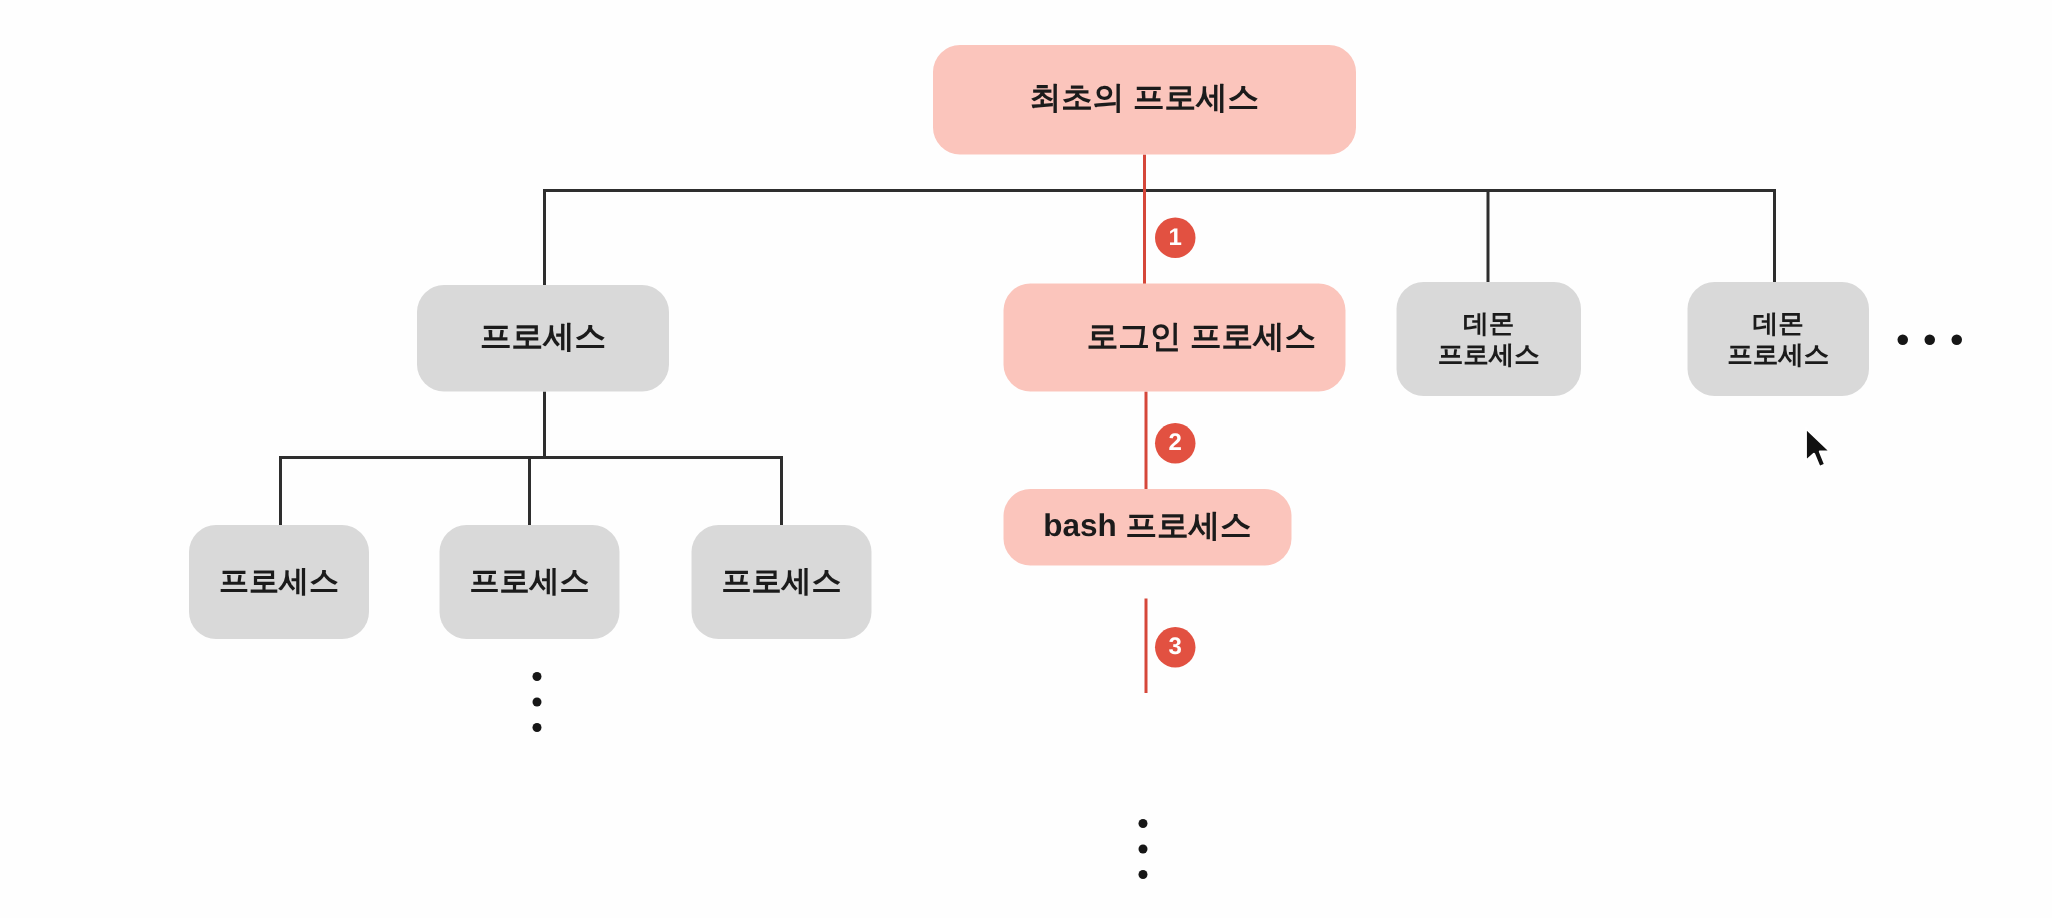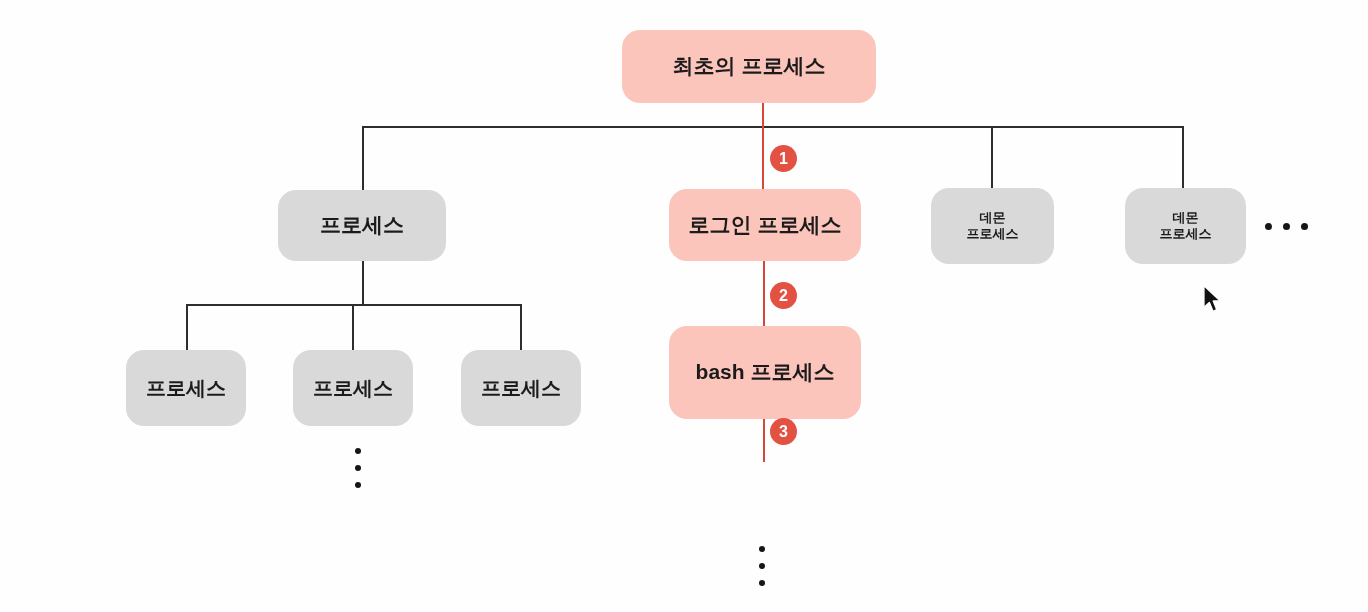--- a/index.html
+++ b/index.html
@@ -36,21 +36,21 @@
     border-radius: 18px;
     font-weight: bold;
     color: var(--text, #1b1b1b);
     font-size: 21px;
     text-align: center;
     line-height: 1.25;
   }
   .node.pink { background: var(--pink, #fbc5bc); }
   .node.gray { background: var(--gray, #d9d9d9); }
   .node.small { font-size: 20px; }
-  .node.two-line { font-size: 13px; }
+  .node.two-line { font-size: 17px; }
   .badge {
     position: absolute;
     width: 27px;
     height: 27px;
     border-radius: 50%;
     background: var(--badge, #e25141);
     color: #ffffff;
     font-weight: bold;
     font-size: 16px;
     display: flex;
@@ -88,29 +88,29 @@
   <div class="line" style="left:362px; top:261px; width:2px; height:45px;"></div>
   <div class="line" style="left:186px; top:304px; width:336px; height:2px;"></div>
   <div class="line" style="left:186px; top:304px; width:2px; height:47px;"></div>
   <div class="line" style="left:352px; top:304px; width:2px; height:47px;"></div>
   <div class="line" style="left:520px; top:304px; width:2px; height:47px;"></div>
 
   <div class="line red" style="left:762px; top:103px; width:2px; height:87px;"></div>
   <div class="line red" style="left:763px; top:261px; width:2px; height:66px;"></div>
   <div class="line red" style="left:763px; top:399px; width:2px; height:63px;"></div>
 
-  <div class="node pink" style="left:622px; top:30px; width:254px; height:73px;">
+  <div class="node pink" style="left:622px; top:30px; width:282px; height:73px;">
     <span>최초의 프로세스</span>
   </div>
 
   <div class="node gray" style="left:278px; top:190px; width:168px; height:71px;">
     <span>프로세스</span>
   </div>
 
-  <div class="node pink" style="left:669px; top:189px; width:192px; height:72px;">
+  <div class="node pink" style="left:669px; top:189px; width:192px; height:72px;padding-left:36px;">
     <span>로그인 프로세스</span>
   </div>
 
   <div class="node gray two-line" style="left:931px; top:188px; width:123px; height:76px;">
     <span>데몬</span>
     <span>프로세스</span>
   </div>
 
   <div class="node gray two-line" style="left:1125px; top:188px; width:121px; height:76px;">
     <span>데몬</span>
@@ -122,21 +122,21 @@
   </div>
 
   <div class="node gray small" style="left:293px; top:350px; width:120px; height:76px;">
     <span>프로세스</span>
   </div>
 
   <div class="node gray small" style="left:461px; top:350px; width:120px; height:76px;">
     <span>프로세스</span>
   </div>
 
-  <div class="node pink" style="left:669px; top:326px; width:192px; height:93px;justify-content:center;">
+  <div class="node pink" style="left:669px; top:326px; width:192px; height:51px;justify-content:center;">
     <span>bash 프로세스</span>
   </div>
 
 
   <div class="badge" style="left:770px; top:145px;">
     <span>1</span>
   </div>
   <div class="badge" style="left:770px; top:282px;">
     <span>2</span>
   </div>

